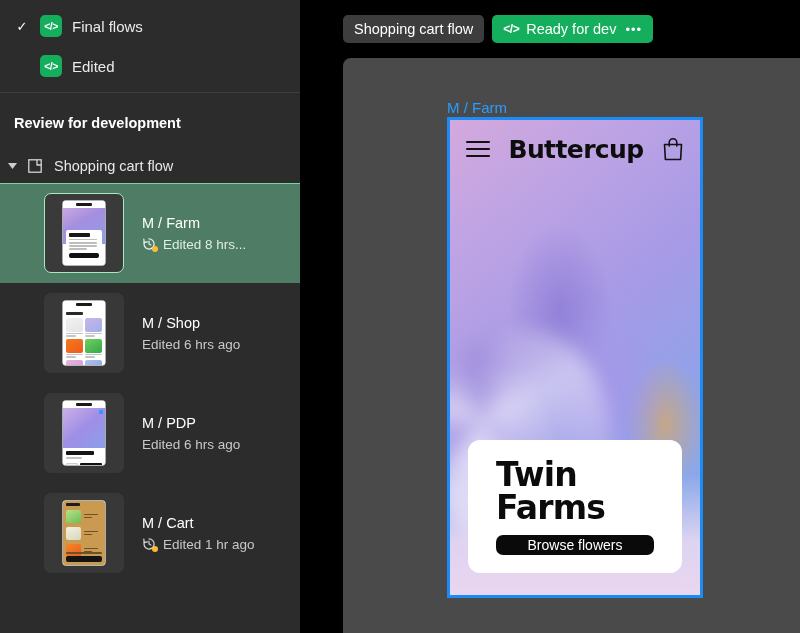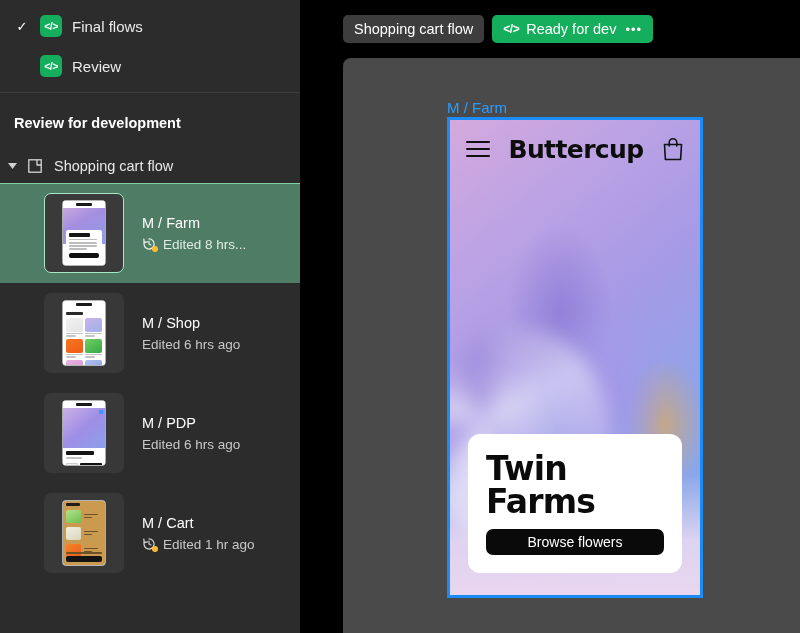--- a/index.html
+++ b/index.html
@@ -212,33 +212,33 @@
   .hamburger i { display:block; height:2px; background:#111; border-radius:1px; }
   .brandname {
     color: #0d0d0d; font-size: 25px; font-weight: 800;
     font-family: "DejaVu Sans", sans-serif; letter-spacing: -0.6px;
   }
   .bagicon { width: 22px; height: 24px; }
 
   .infocard {
     position: absolute; left: 18px; right: 18px; bottom: 22px;
     background: #ffffff; border-radius: 12px;
-    padding: 18px 18px 18px;
+    padding: 18px 28px 18px;
     z-index: 3;
   }
   .infocard h1 {
     font-family: "DejaVu Sans", sans-serif;
     font-size: 33px; font-weight: 800; color: #0b0b0b;
     letter-spacing: -0.8px; margin-bottom: 11px; line-height: 1;
   }
   .infocard p {
     font-size: 14.5px; line-height: 1.47; color: #1f1f1f; margin-bottom: 16px;
   }
   .cta {
-    display: block; width: 100%; height: 26px;
+    display: block; width: 100%; height: 20px;
     background: #0a0a0a; color: #fff;
     border: none; border-radius: 7px;
     font-size: 14px; font-family: "Liberation Sans", sans-serif;
     cursor: pointer;
   }
 </style>
 </head>
 <body>
 
 <div class="app">
@@ -251,21 +251,21 @@
         <span class="check-slot">
           <span class="check-glyph">✓</span>
         </span>
         <span class="code-badge">&lt;/&gt;</span>
         <span class="page-label">Final flows</span>
       </div>
 
       <div class="page-row">
         <span class="check-slot"></span>
         <span class="code-badge">&lt;/&gt;</span>
-        <span class="page-label">Review</span>
+        <span class="page-label">Edited</span>
       </div>
 
     </div>
 
     <div class="divider"></div>
 
     <div class="section-title">Review for development</div>
 
     <div class="flow-row">
       <span class="caret">

